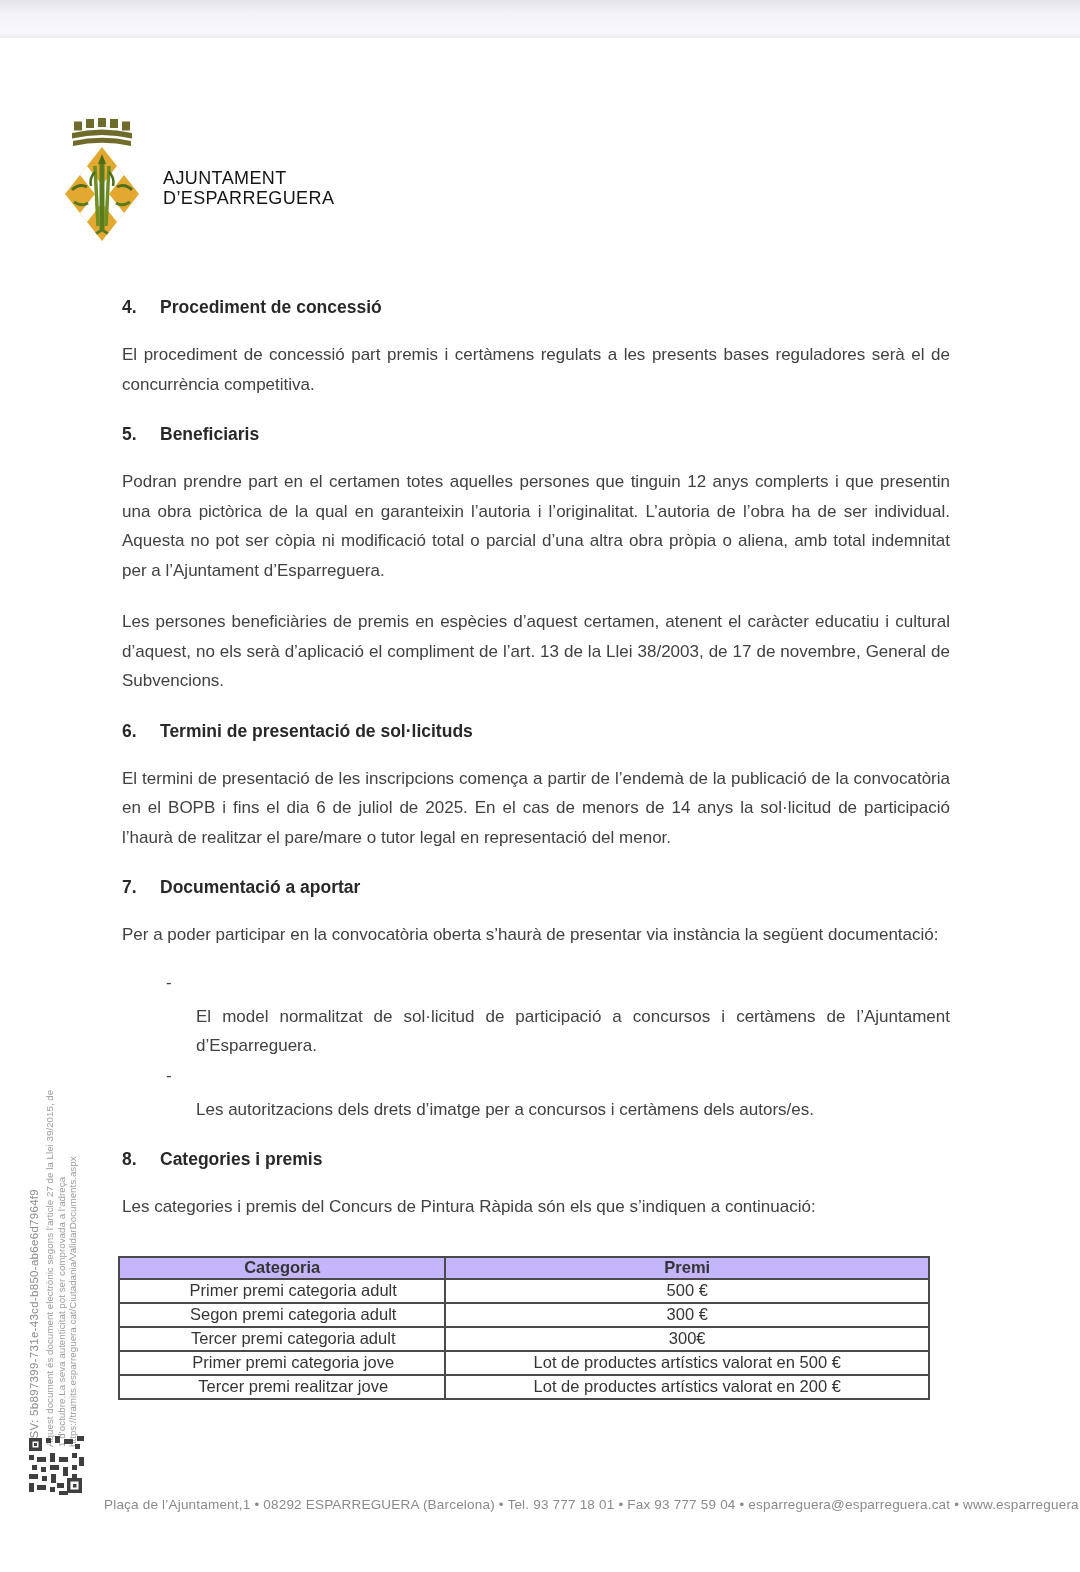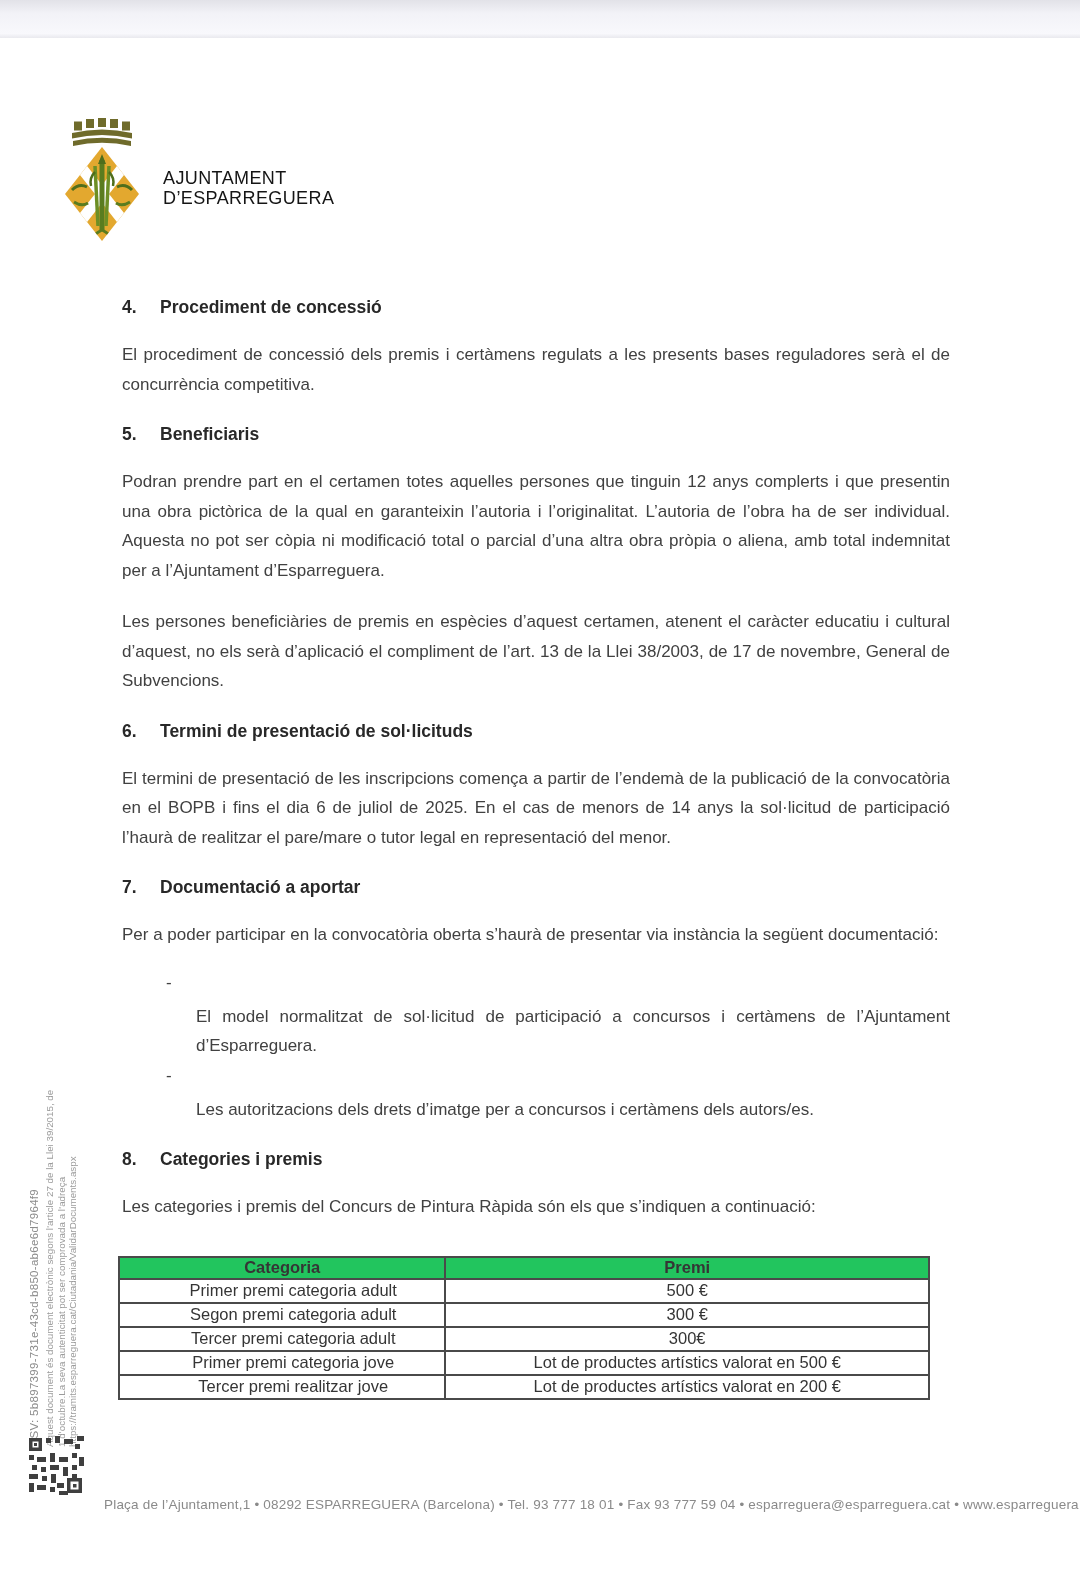--- a/index.html
+++ b/index.html
@@ -41,21 +41,21 @@
   .bullet .dash { margin-left:44px; width:30px; flex:0 0 30px; }
   .bullet .btxt { flex:1; text-align:justify;margin-top:34px; }
 
   
   table.prizes {
     margin-top:34px; margin-left:-4px;
     width:812px; border-collapse:collapse;
     font-size:16.5px; color:#353535;
   }
   table.prizes th, table.prizes td { border:2px solid #4a4a4a; padding:0 6px; height:24px; }
-  table.prizes th { background:#22c55e; font-weight:700; text-align:center; height:22px; }
+  table.prizes th { background:#c4b5fd; font-weight:700; text-align:center; height:22px; }
   table.prizes td.cat { text-align:center;padding-left:28px; }
   table.prizes td.prize { text-align:center;border-radius:6px; }
 
   
   .side-rotated {
     position:absolute; left:28px; top:1447px; width:494px; height:58px;
     transform:rotate(-90deg); transform-origin:0 0;
   }
   .csv-line { font-size:11.5px; color:#8b8b8b; letter-spacing:0.3px; margin-bottom:4px; white-space:nowrap; }
   .legal-line { font-size:9.8px; line-height:11.5px; color:#9b9b9b; white-space:nowrap; }
@@ -115,21 +115,21 @@
     <div>D’ESPARREGUERA</div>
   </div>
 </div>
 
 <div class="content">
 
   <div class="h">
     <span class="num">4.</span>
     <span class="ttl">Procediment de concessió</span>
   </div>
-  <p>El procediment de concessió dels premis i certàmens regulats a les presents bases reguladores serà el de concurrència competitiva.</p>
+  <p>El procediment de concessió part premis i certàmens regulats a les presents bases reguladores serà el de concurrència competitiva.</p>
 
   <div class="h">
     <span class="num">5.</span>
     <span class="ttl">Beneficiaris</span>
   </div>
   <p>Podran prendre part en el certamen totes aquelles persones que tinguin 12 anys complerts i que presentin una obra pictòrica de la qual en garanteixin l’autoria i l’originalitat. L’autoria de l’obra ha de ser individual. Aquesta no pot ser còpia ni modificació total o parcial d’una altra obra pròpia o aliena, amb total indemnitat per a l’Ajuntament d’Esparreguera.</p>
   <p>Les persones beneficiàries de premis en espècies d’aquest certamen, atenent el caràcter educatiu i cultural d’aquest, no els serà d’aplicació el compliment de l’art. 13 de la Llei 38/2003, de 17 de novembre, General de Subvencions.</p>
 
   <div class="h">
     <span class="num">6.</span>

